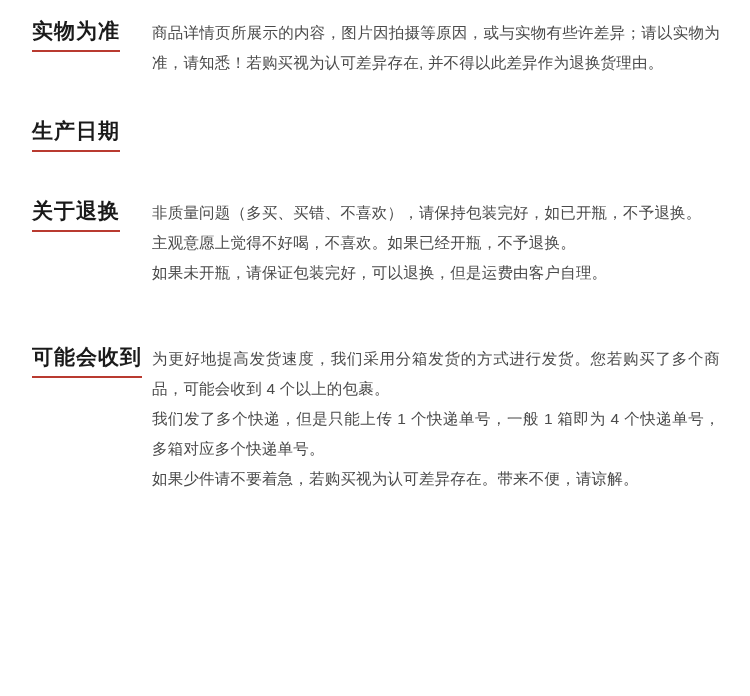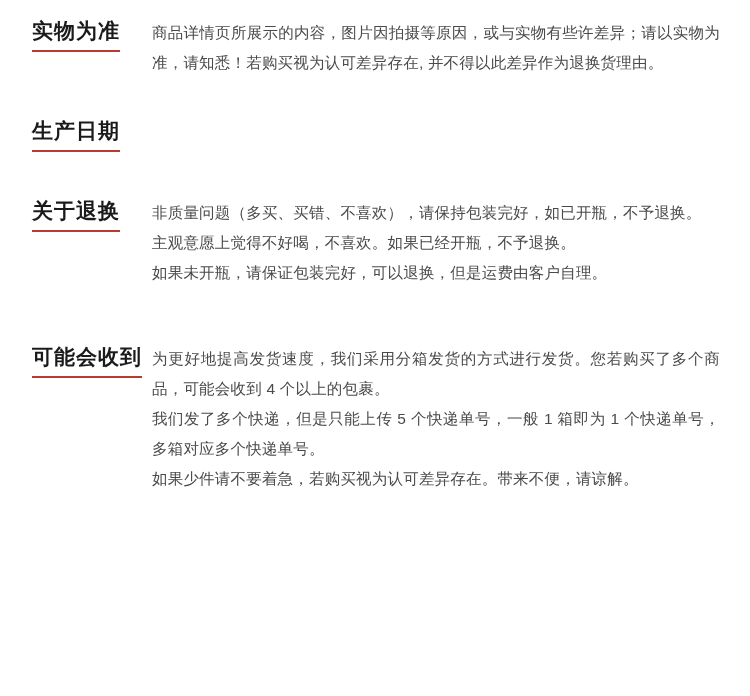--- a/index.html
+++ b/index.html
@@ -90,18 +90,18 @@
       <p class="para">如果未开瓶，请保证包装完好，可以退换，但是运费由客户自理。</p>
     </div>
   </div>
 
   <div class="section sec-fahuo">
     <div class="section-label">
       <span class="label-text">可能会收到</span>
     </div>
     <div class="section-body">
       <p class="para">为更好地提高发货速度，我们采用分箱发货的方式进行发货。您若购买了多个商品，可能会收到 4 个以上的包裹。</p>
-      <p class="para">我们发了多个快递，但是只能上传 5 个快递单号，一般 1 箱即为 1 个快递单号，多箱对应多个快递单号。</p>
+      <p class="para">我们发了多个快递，但是只能上传 1 个快递单号，一般 1 箱即为 4 个快递单号，多箱对应多个快递单号。</p>
       <p class="para">如果少件请不要着急，若购买视为认可差异存在。带来不便，请谅解。</p>
     </div>
   </div>
 
 </div>
 
 </body></html>

